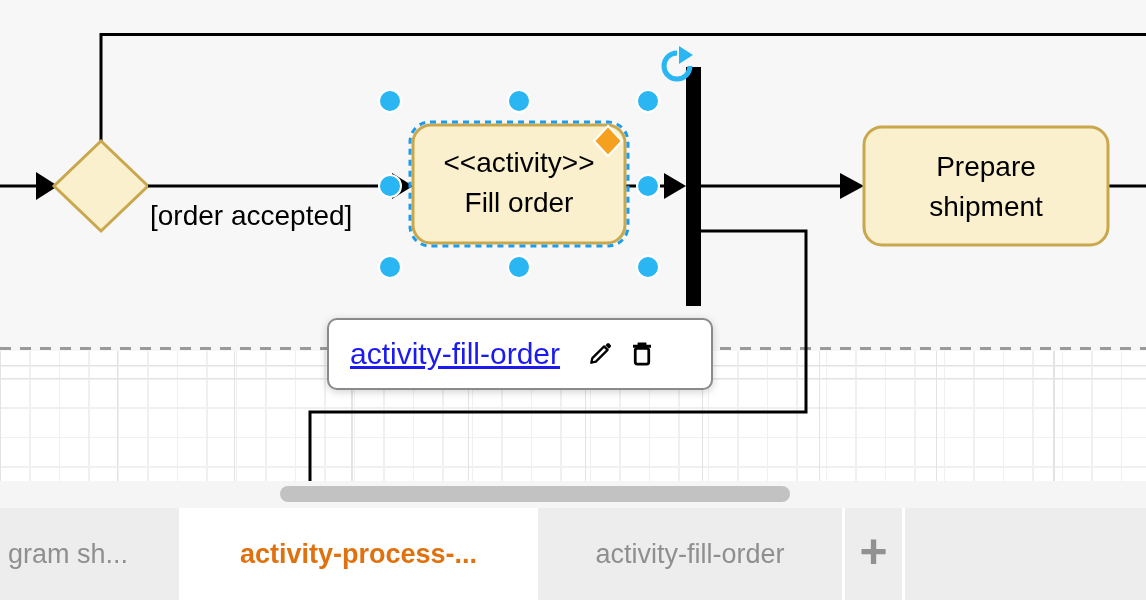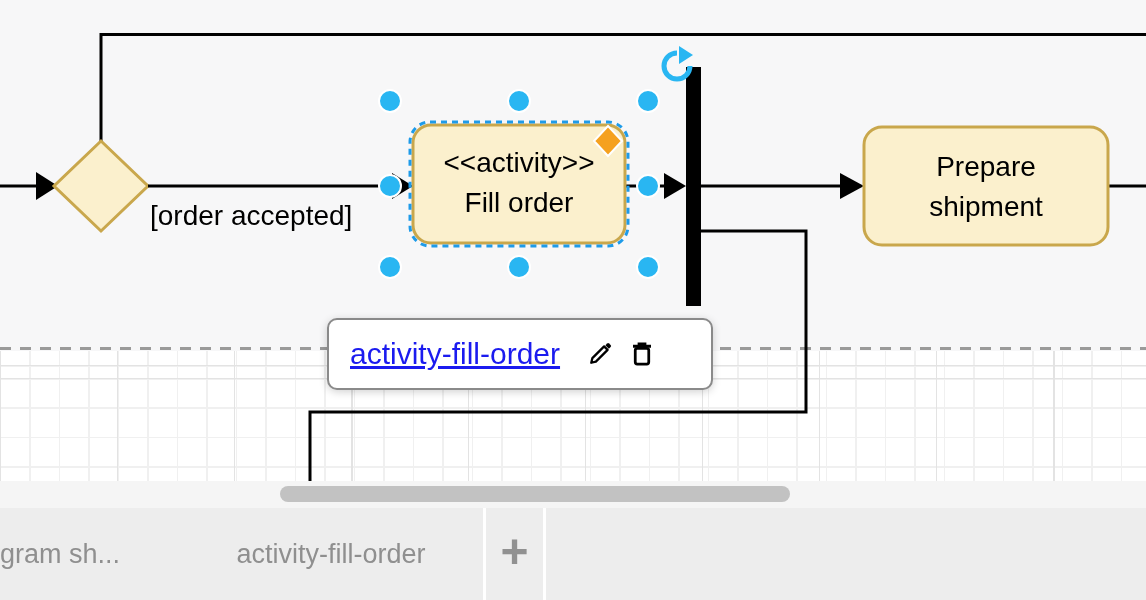--- a/index.html
+++ b/index.html
@@ -44,21 +44,21 @@
   
   #hscroll-track { position:absolute; left:0; top:481px; width:1146px; height:27px; background:#f5f5f5; }
   #hscroll-thumb { position:absolute; left:280px; top:5px; width:510px; height:16px;
     border-radius:8px; background:#c2c2c2; }
 
   
   #tab-bar { position:absolute; left:0; top:508px; width:1146px; height:92px;
     background:#ededed; display:flex; align-items:stretch; }
   .tab { display:flex; align-items:center; justify-content:center;
     font-size:27px; color:#8f8f8f; white-space:nowrap; overflow:hidden; }
-  #tab-0 { width:179px; justify-content:flex-start; padding-left:0; }
+  #tab-0 { width:179px; justify-content:flex-start; padding-left:8px; }
   #tab-1 { width:359px; background:#ffffff; color:#e0710f; font-weight:bold; }
   #tab-2 { width:307px; border-right:3px solid #ffffff; }
   #tab-add { width:60px; border-right:3px solid #ffffff; display:flex;
     align-items:center; justify-content:center; }
   #tab-add span { font-size:48px; font-weight:bold; color:#919191; line-height:1; margin-top:-4px; }
   #tab-filler { flex:1; }
 </style>
 </head>
 <body>
 
@@ -149,20 +149,23 @@
   </div>
 
   <div id="hscroll-track">
     <div id="hscroll-thumb"></div>
   </div>
 
   <div id="tab-bar">
     <div class="tab" id="tab-0">
       <span>gram sh...</span>
     </div>
+    <div class="tab" id="tab-1">
+      <span>activity-process-...</span>
+    </div>
     <div class="tab" id="tab-2">
       <span>activity-fill-order</span>
     </div>
     <div id="tab-add">
       <span>+</span>
     </div>
     <div id="tab-filler"></div>
   </div>
 
 </div>

